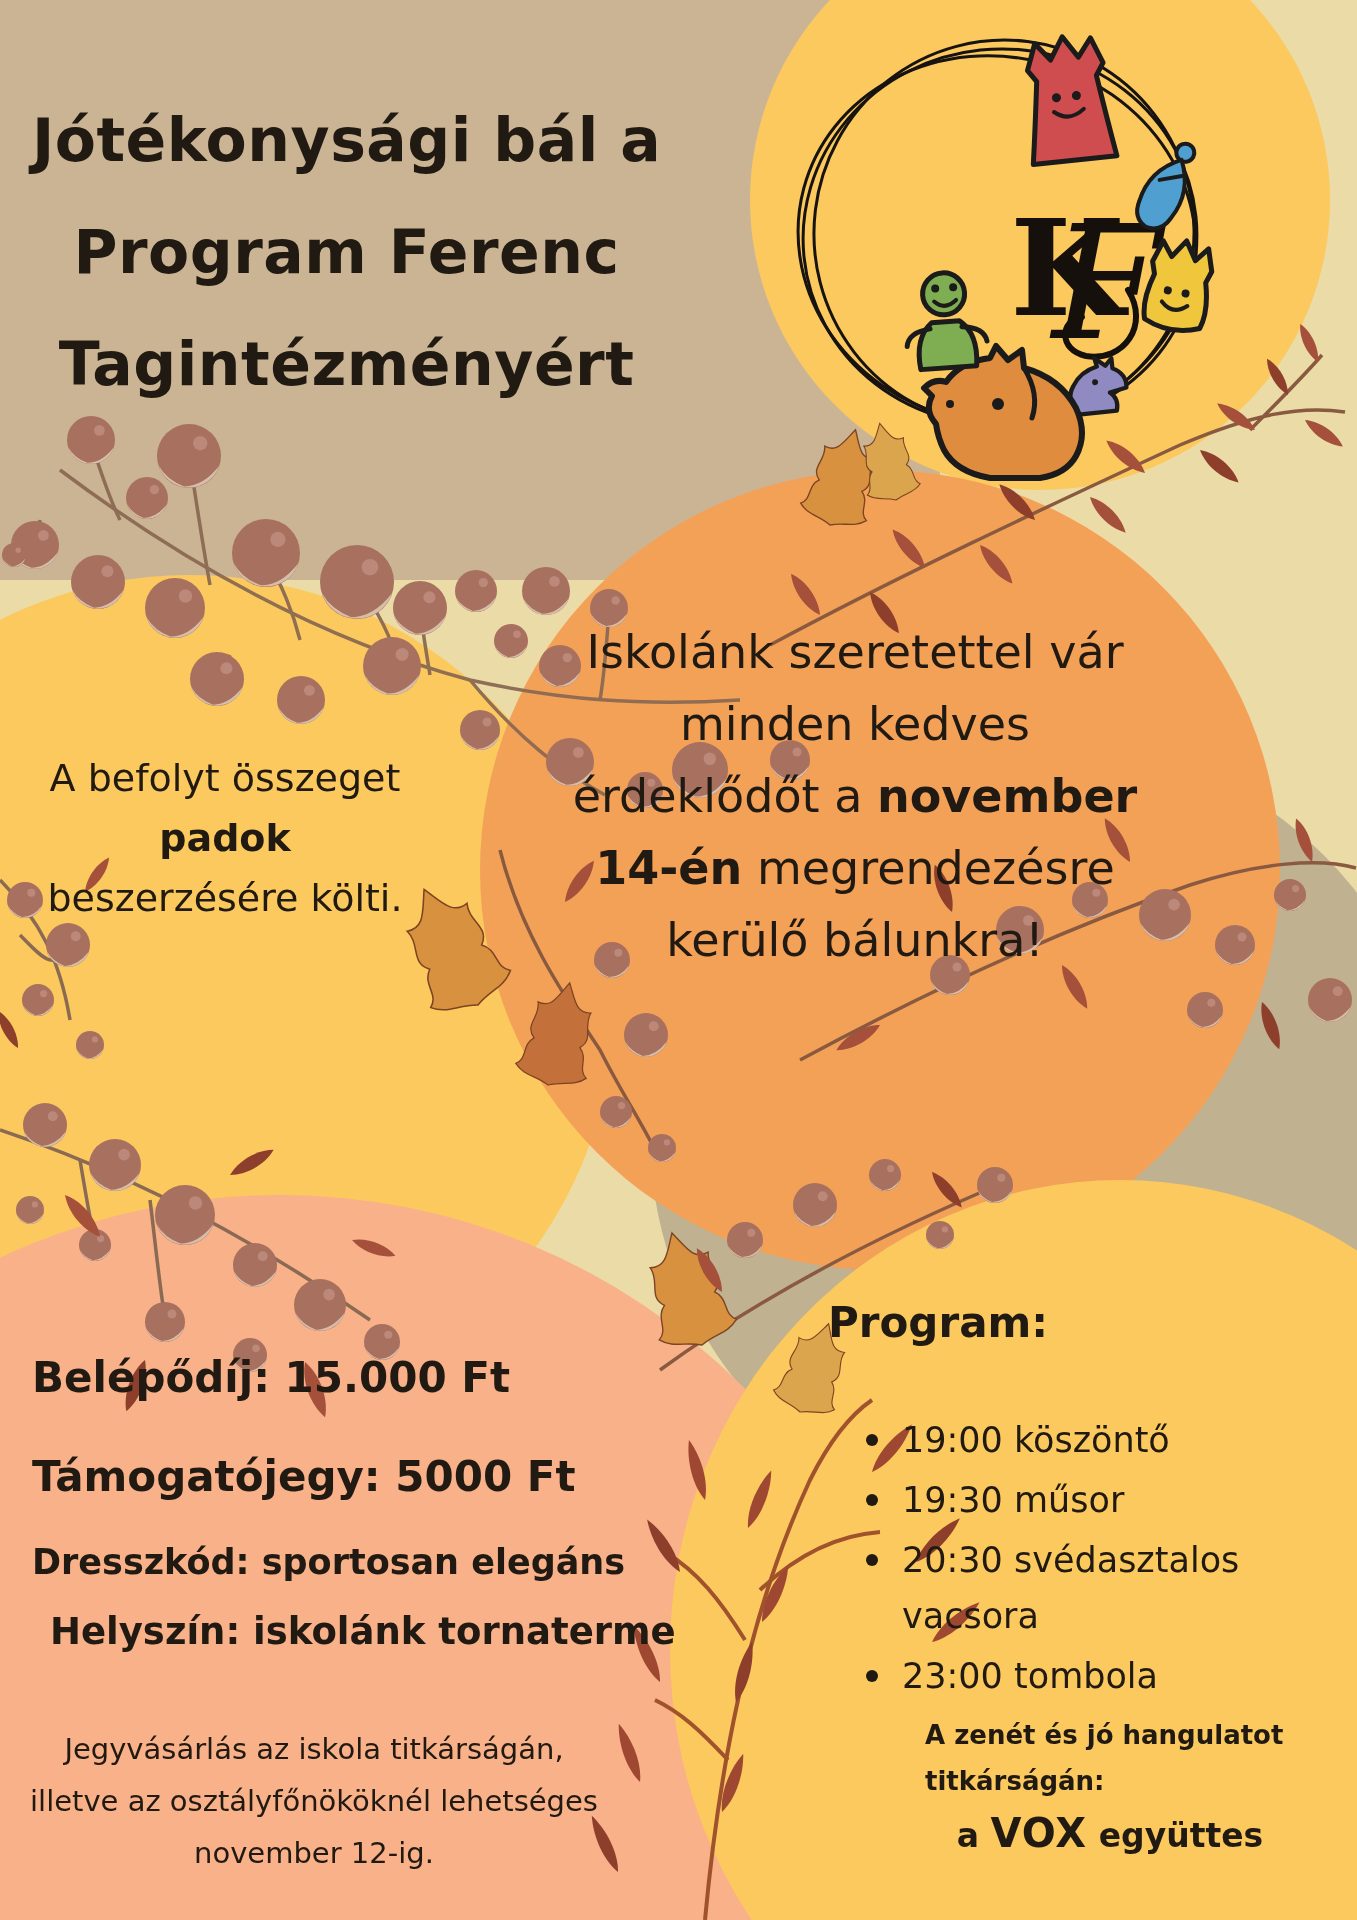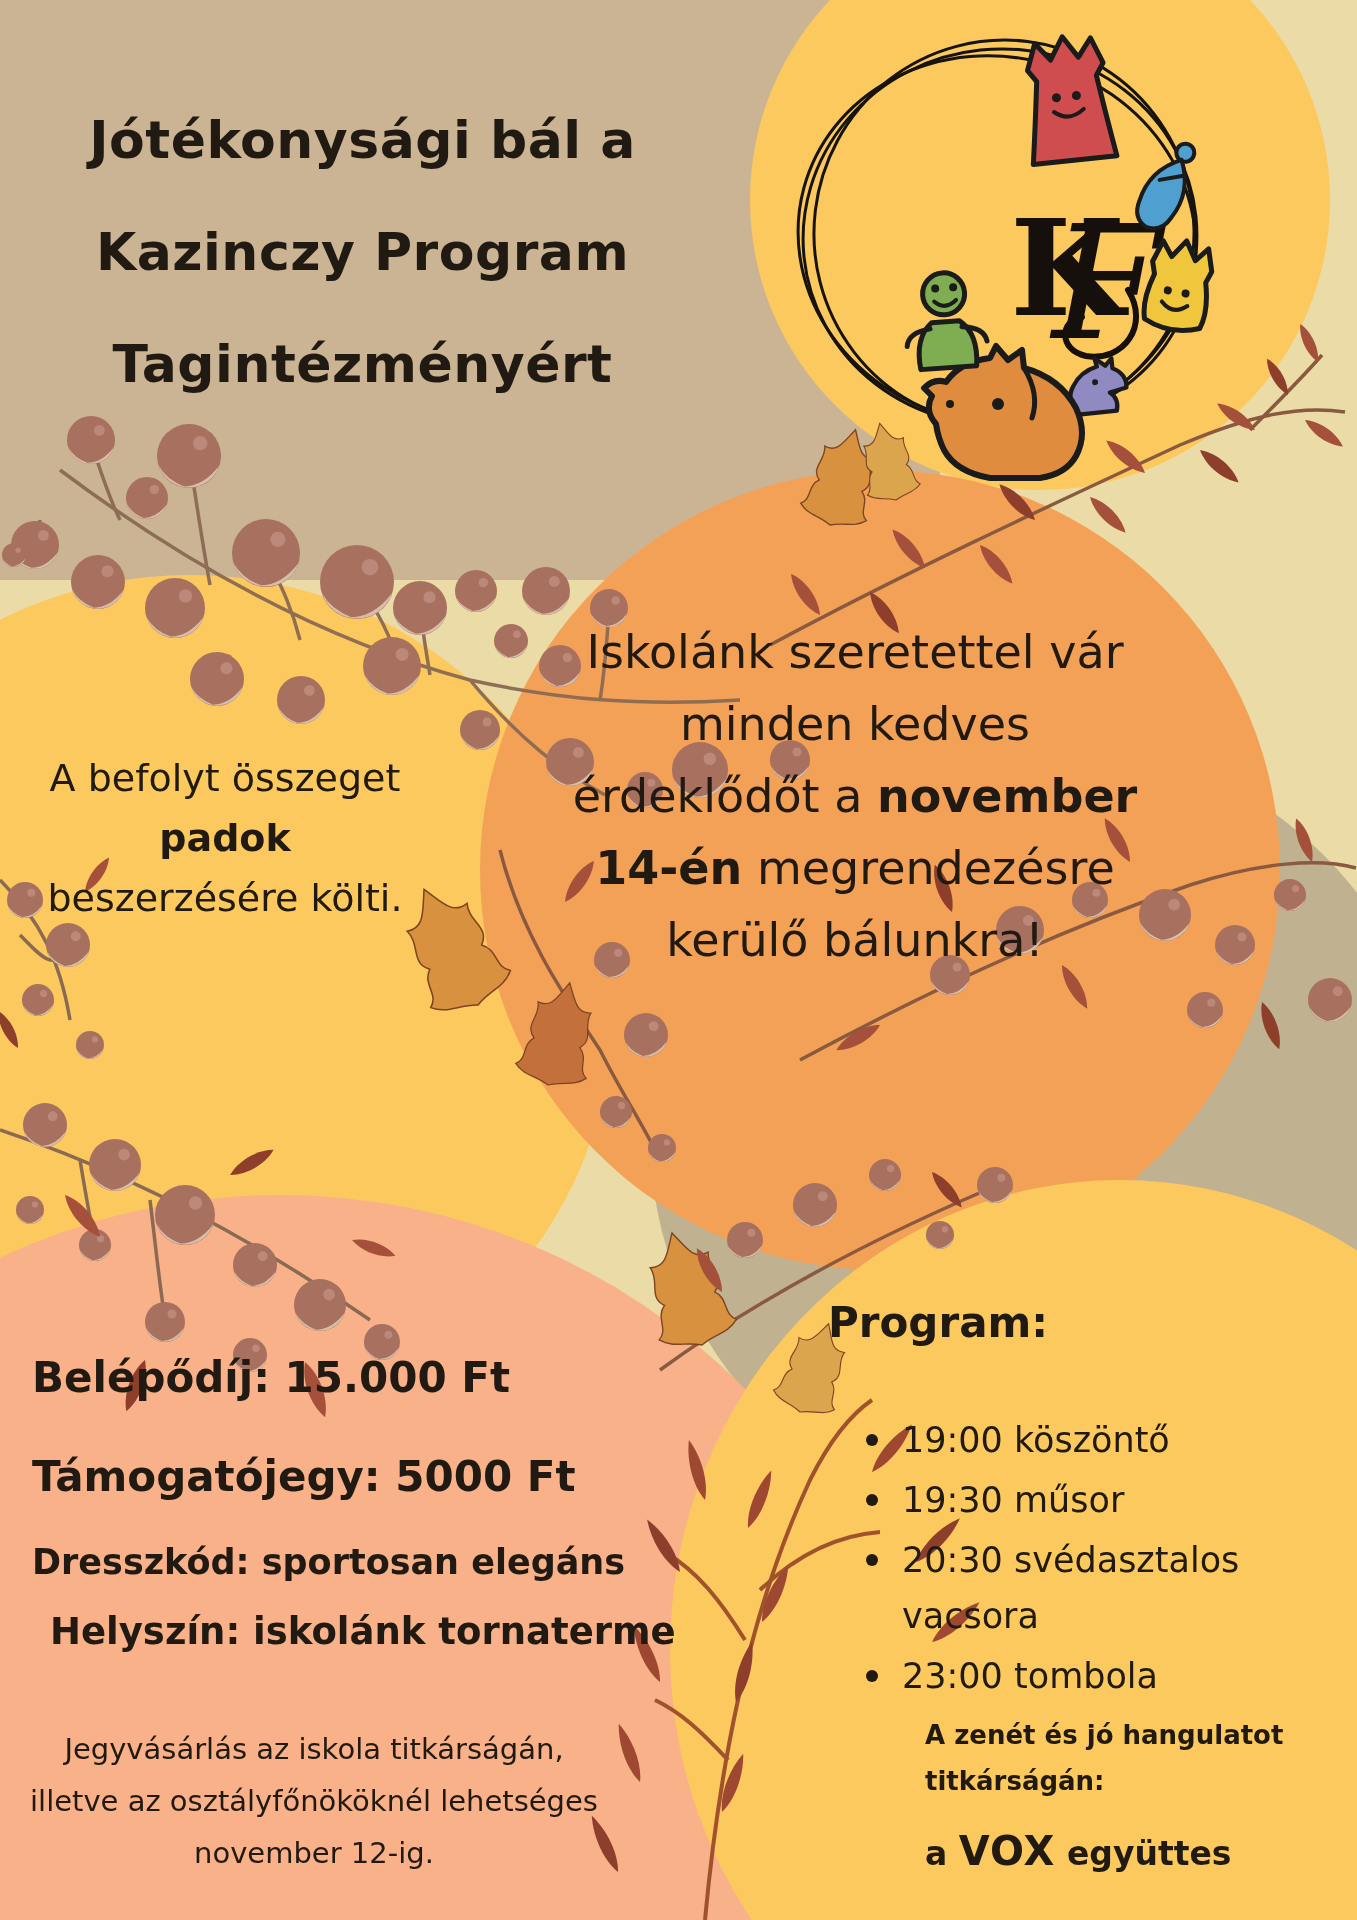--- a/index.html
+++ b/index.html
@@ -14,39 +14,39 @@
   .bg-tan-topleft{left:-180px;top:-460px;width:1120px;height:1040px;background:#cbb494;}
   .bg-tan-mid{left:650px;top:740px;width:790px;height:790px;background:#c0b190;}
   .bg-yellow-left{left:-235px;top:575px;width:850px;height:850px;background:#fcc95e;}
   .bg-yellow-logo{left:750px;top:-90px;width:580px;height:580px;background:#fcc95e;}
   .bg-orange{left:480px;top:470px;width:800px;height:800px;background:#f4a158;}
   .bg-salmon{left:-375px;top:1195px;width:1310px;height:1310px;background:#f8b189;}
   .bg-yellow-br{left:670px;top:1180px;width:900px;height:940px;background:#fbc95e;}
   svg.deco{position:absolute;left:0;top:0;pointer-events:none;}
 
   .txt{position:absolute;}
-  .title{left:35px;top:84px;width:655px;text-align:center;
-         font-size:52px;line-height:112px;font-weight:800;letter-spacing:.5px;}
+  .title{left:19px;top:84px;width:655px;text-align:center;
+         font-size:60px;line-height:112px;font-weight:800;letter-spacing:.5px;}
   .mission{left:15px;top:748px;width:420px;text-align:center;font-size:38px;line-height:60px;}
   .invitation{left:520px;top:616px;width:670px;text-align:center;font-size:46px;line-height:72px;}
   .b{font-weight:800;}
   .detail-line{left:32px;white-space:nowrap;font-weight:800;}
   .d-entry{top:1353px;font-size:42px;}
   .d-support{top:1452px;font-size:42px;}
   .d-dress{top:1542px;font-size:35px;}
   .d-venue{top:1610px;font-size:37px;margin-left:18px;}
   .tickets{left:8px;top:1723px;width:612px;text-align:center;font-size:29px;line-height:52px;}
   .program-heading{left:828px;top:1298px;font-size:42px;font-weight:800;}
   .program-list{left:866px;top:1412px;width:446px;}
   .program-item{display:flex;font-size:35px;line-height:56px;margin-bottom:4px;}
   .bullet{flex:0 0 12px;width:12px;height:12px;border-radius:50%;background:#211a12;
           margin:22px 24px 0 0;}
   .program-item > div{flex:1;}
   .music{left:925px;top:1712px;width:370px;font-size:26px;line-height:46px;font-weight:700;}
-  .music-line3{font-size:33px;margin-top:24px;}
+  .music-line3{font-size:33px;margin-top:6px;text-align:center;}
   .vox{font-size:40px;font-weight:800;letter-spacing:1px;}
 </style>
 </head>
 <body>
 
 <div class="poster">
 
   <div class="shape bg-tan-topleft"></div>
   <div class="shape circle bg-tan-mid"></div>
   <div class="shape circle bg-yellow-left"></div>
@@ -265,21 +265,21 @@
         <path d="M46,58 Q68,60 70,74" fill="none" stroke="#1b1b1b" stroke-width="5" stroke-linecap="round"></path>
         <circle cx="22" cy="18" r="4" fill="#1b1b1b"></circle>
           <circle cx="40" cy="18" r="4" fill="#1b1b1b"></circle>
         <path d="M20,31 Q30,41 42,31" fill="none" stroke="#1b1b1b" stroke-width="4" stroke-linecap="round"></path>
       </g>
     </g>
   </svg>
 
   <div class="txt title">
     <div>Jótékonysági bál a</div>
-    <div>Kazinczy Program</div>
+    <div>Program Ferenc</div>
     <div>Tagintézményért</div>
   </div>
 
   <div class="txt mission">
     <div>A befolyt összeget</div>
     <div class="b">padok</div>
     <div>beszerzésére költi.</div>
   </div>
 
   <div class="txt invitation">

